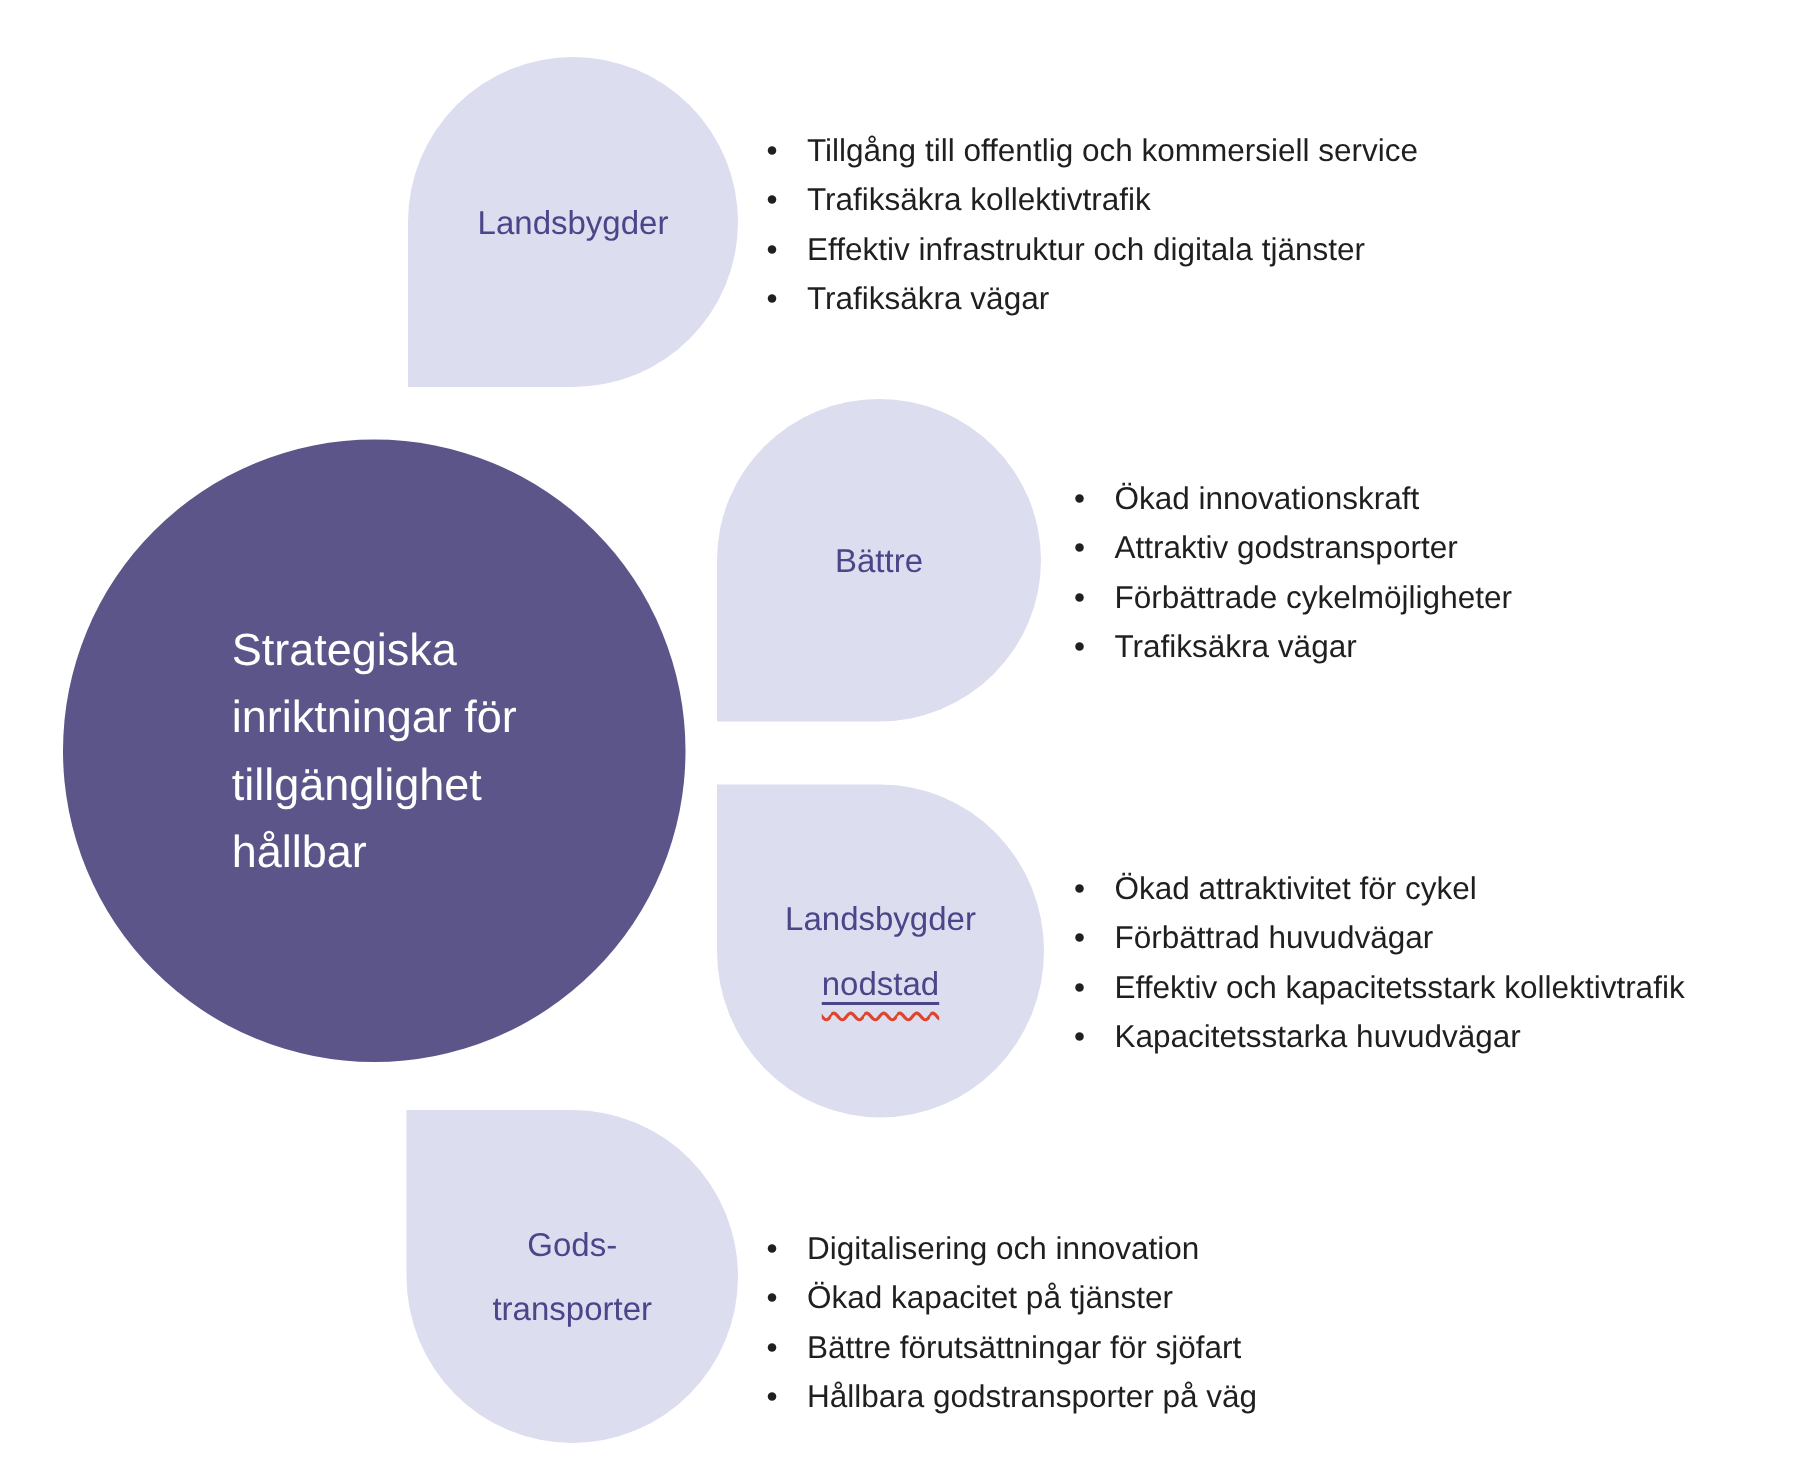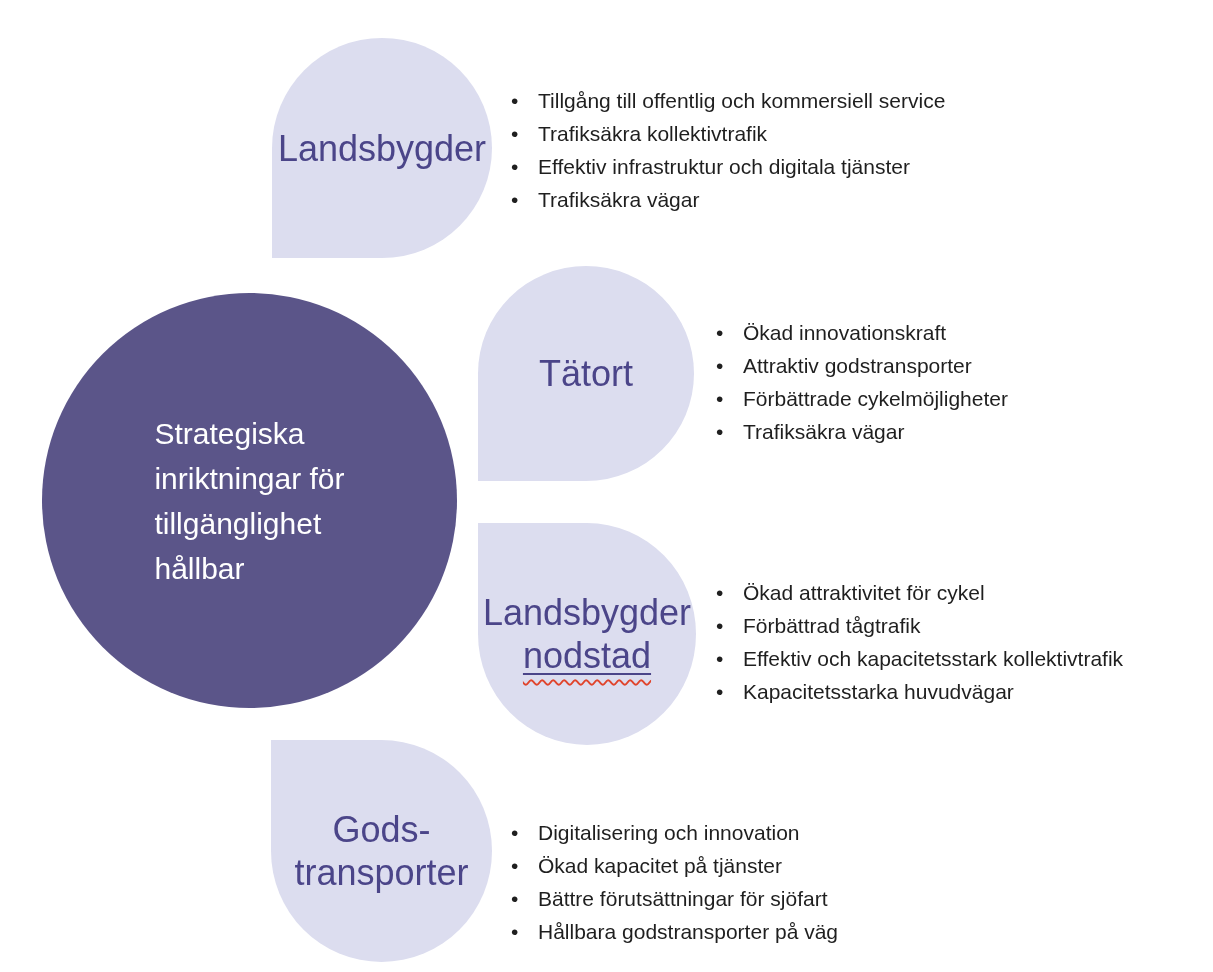--- a/index.html
+++ b/index.html
@@ -46,21 +46,21 @@
   }
   .corner-bl { border-radius: 50% 50% 50% 0; }  
   .corner-tl { border-radius: 0 50% 50% 50%; }  
   #shape-landsbygder  { left: 272px; top: 38px;  width: 220px; height: 220px; }
   #shape-tatort       { left: 478px; top: 266px; width: 216px; height: 215px; }
   #shape-storregional { left: 478px; top: 523px; width: 218px; height: 222px; }
   #shape-gods         { left: 271px; top: 740px; width: 221px; height: 222px; }
 
   .shape .label {
     color: var(--label-text, #4B4589);
-    font-size: 36px;
+    font-size: 22px;
     line-height: 43px;
     text-align: center;
     white-space: nowrap;
   }
   .shape .label .line { display: block; }
 
   
   .misspelled {
     text-decoration: underline wavy var(--spellcheck-red, #E0442C);
     text-decoration-thickness: 2px;
@@ -129,21 +129,21 @@
       <span class="txt">Effektiv infrastruktur och digitala tjänster</span>
     </li>
     <li>
       <span class="dot">•</span>
       <span class="txt">Trafiksäkra vägar</span>
     </li>
   </ul>
 
   <div id="shape-tatort" class="shape corner-bl">
     <div class="label">
-      <span class="line">Tätort</span>
+      <span class="line">Bättre</span>
     </div>
   </div>
   <ul id="list-tatort" class="bullets">
     <li>
       <span class="dot">•</span>
       <span class="txt">Ökad innovationskraft</span>
     </li>
     <li>
       <span class="dot">•</span>
       <span class="txt">Attraktiv godstransporter</span>
@@ -164,21 +164,21 @@
       <span class="line misspelled"><span class="u">nodstad</span></span>
     </div>
   </div>
   <ul id="list-storregional" class="bullets">
     <li>
       <span class="dot">•</span>
       <span class="txt">Ökad attraktivitet för cykel</span>
     </li>
     <li>
       <span class="dot">•</span>
-      <span class="txt">Förbättrad tågtrafik</span>
+      <span class="txt">Förbättrad huvudvägar</span>
     </li>
     <li>
       <span class="dot">•</span>
       <span class="txt">Effektiv och kapacitetsstark kollektivtrafik</span>
     </li>
     <li>
       <span class="dot">•</span>
       <span class="txt">Kapacitetsstarka huvudvägar</span>
     </li>
   </ul>

